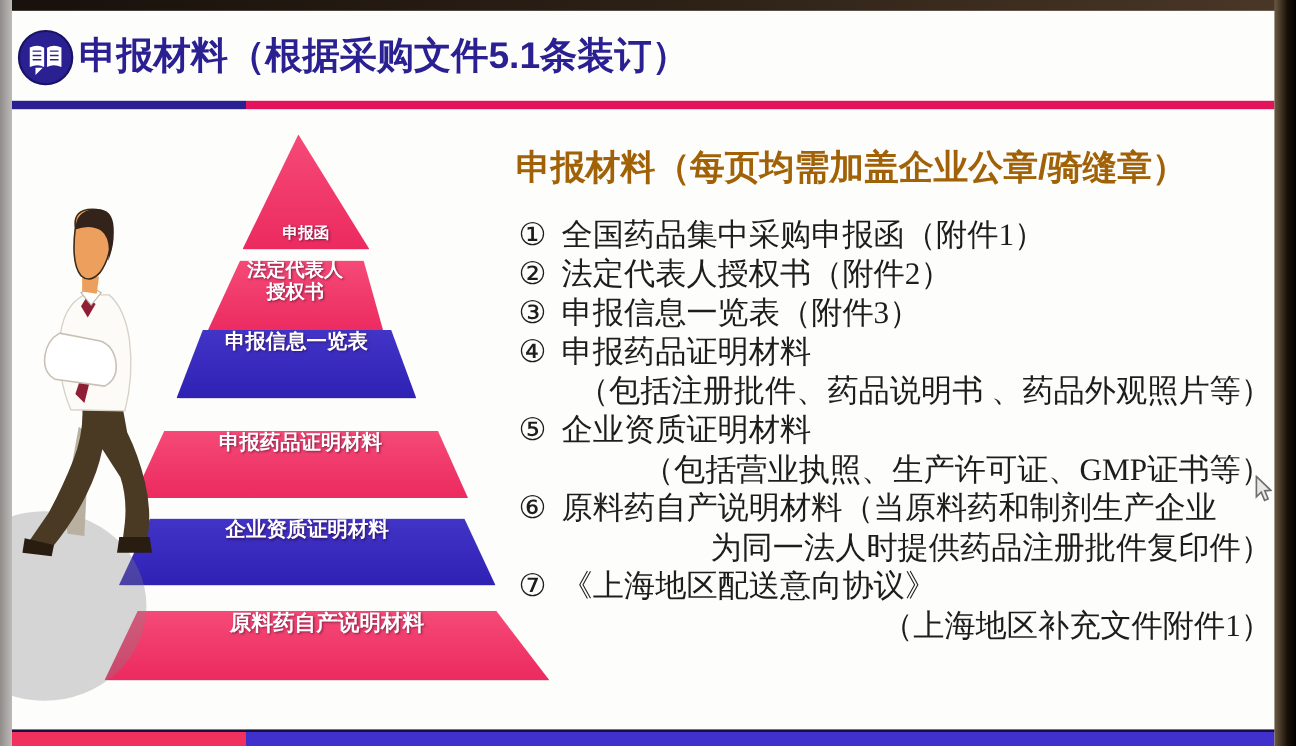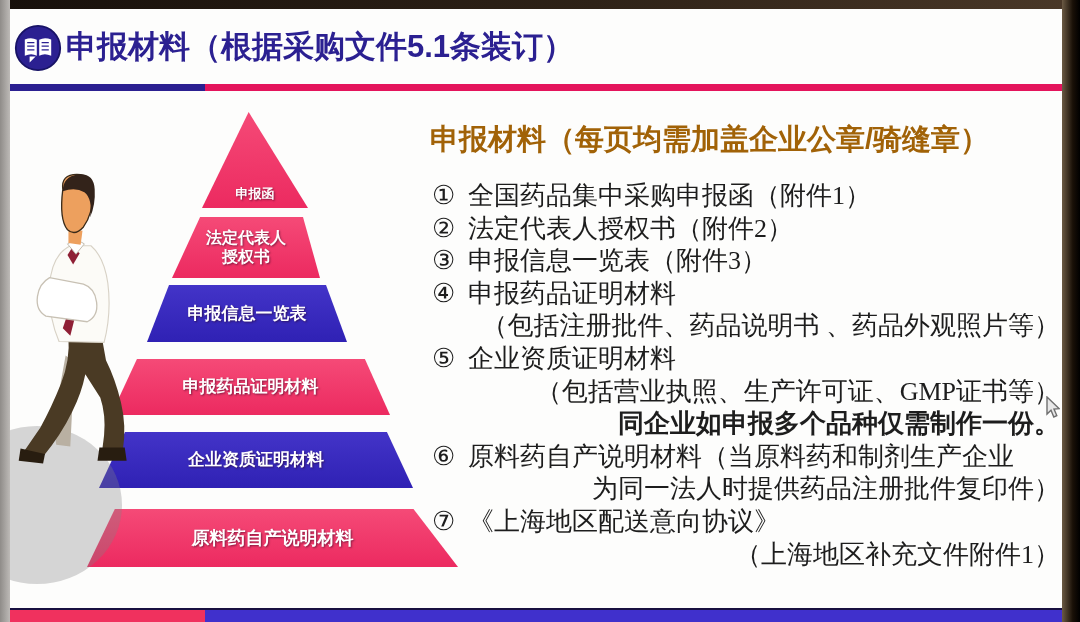--- a/index.html
+++ b/index.html
@@ -15,21 +15,21 @@
 
   
   .icon-book{position:absolute;left:14px;top:24px;width:48px;height:48px;}
   .slide-title{position:absolute;left:66px;top:26px;font-size:31px;font-weight:bold;
                color:#2b2091;letter-spacing:0px;white-space:nowrap;}
   .divider{position:absolute;top:84px;height:7px;}
   .divider.blue{left:10px;width:195px;background:#2b2091;}
   .divider.pink{left:205px;width:857px;background:#e4145c;}
 
   
-  .pyr-level{position:absolute;display:flex;align-items:center;justify-content:center;
+  .pyr-level{position:absolute;display:flex;justify-content:center;
              filter:drop-shadow(3px 3px 0 rgba(50,12,40,.45));}
   .pyr-level .lbl{color:#fff;font-weight:bold;text-align:center;line-height:1.15;
                   white-space:pre-line;text-shadow:1px 1px 2px rgba(40,0,30,.55);}
   .pink-shape{background:linear-gradient(180deg,#f54a77,#ec2a60);}
   .blue-shape{background:linear-gradient(180deg,#4334c8,#2f21b4);}
   .pyr-apex{align-items:flex-end;padding-bottom:6px;box-sizing:border-box;}
 
   
   .watermark{position:absolute;left:-48px;top:426px;width:170px;height:158px;border-radius:50%;
              background:rgba(130,130,130,.32);z-index:5;}
@@ -70,21 +70,21 @@
   <div class="divider pink"></div>
 
   <div>
     <div class="pyr-level pink-shape pyr-apex" style="left:202px;top:112px;width:106px;height:96px;clip-path:polygon(44% 0%,100% 100%,0% 100%);">
       <span class="lbl" style="font-size:13px">申报函</span>
     </div>
     <div class="pyr-level pink-shape" style="left:172px;top:217px;width:148px;height:61px;clip-path:polygon(19% 0%,88.5% 0%,100% 100%,0% 100%);">
       <span class="lbl" style="font-size:16px">法定代表人
 授权书</span>
     </div>
-    <div class="pyr-level blue-shape" style="left:147px;top:285px;width:200px;height:57px;clip-path:polygon(11% 0%,89.5% 0%,100% 100%,0% 100%);">
+    <div class="pyr-level blue-shape" style="left:147px;top:275px;width:200px;height:57px;clip-path:polygon(11% 0%,89.5% 0%,100% 100%,0% 100%);">
       <span class="lbl" style="font-size:17px">申报信息一览表</span>
     </div>
     <div class="pyr-level pink-shape" style="left:111px;top:359px;width:279px;height:56px;clip-path:polygon(9.3% 0%,91% 0%,100% 100%,0% 100%);">
       <span class="lbl" style="font-size:17px">申报药品证明材料</span>
     </div>
     <div class="pyr-level blue-shape" style="left:99px;top:432px;width:314px;height:56px;clip-path:polygon(8.3% 0%,91.7% 0%,100% 100%,0% 100%);">
       <span class="lbl" style="font-size:17px">企业资质证明材料</span>
     </div>
     <div class="pyr-level pink-shape" style="left:87px;top:509px;width:371px;height:58px;clip-path:polygon(7.5% 0%,88% 0%,100% 100%,0% 100%);">
       <span class="lbl" style="font-size:18px">原料药自产说明材料</span>
@@ -111,21 +111,20 @@
   <div class="panel-heading">申报材料（每页均需加盖企业公章/骑缝章）</div>
 
   <div class="list">
     <div class="row"><span class="num">①</span><span class="txt">全国药品集中采购申报函（附件1）</span></div>
     <div class="row"><span class="num">②</span><span class="txt">法定代表人授权书（附件2）</span></div>
     <div class="row"><span class="num">③</span><span class="txt">申报信息一览表（附件3）</span></div>
     <div class="row"><span class="num">④</span><span class="txt">申报药品证明材料</span></div>
     <div class="row indent"><span class="txt">（包括注册批件、药品说明书 、药品外观照片等）</span></div>
     <div class="row"><span class="num">⑤</span><span class="txt">企业资质证明材料</span></div>
     <div class="row indent"><span class="txt">（包括营业执照、生产许可证、GMP证书等）</span></div>
-    <div class="row indent strong"><span class="txt">同企业如申报多个品种仅需制作一份。</span></div>
     <div class="row"><span class="num">⑥</span><span class="txt">原料药自产说明材料（当原料药和制剂生产企业</span></div>
     <div class="row indent"><span class="txt">为同一法人时提供药品注册批件复印件）</span></div>
     <div class="row"><span class="num">⑦</span><span class="txt">《上海地区配送意向协议》</span></div>
     <div class="row indent"><span class="txt">（上海地区补充文件附件1）</span></div>
   </div>
 
   <div class="bottom-bar pink"></div>
   <div class="bottom-bar blue"></div>
 
   <div class="bezel-top"></div>

